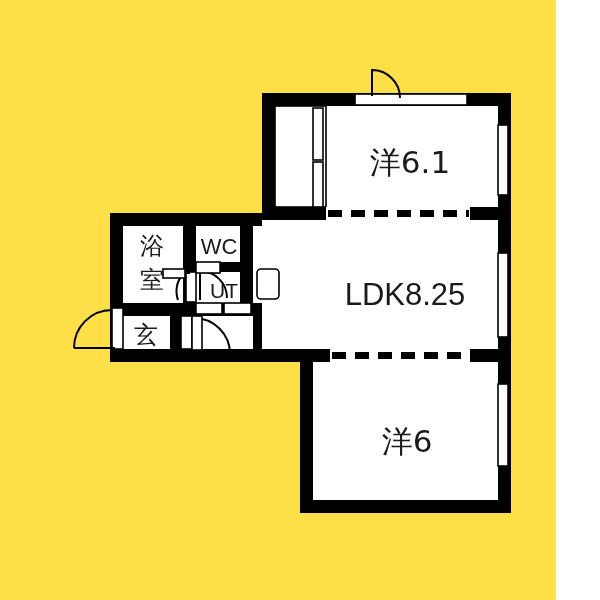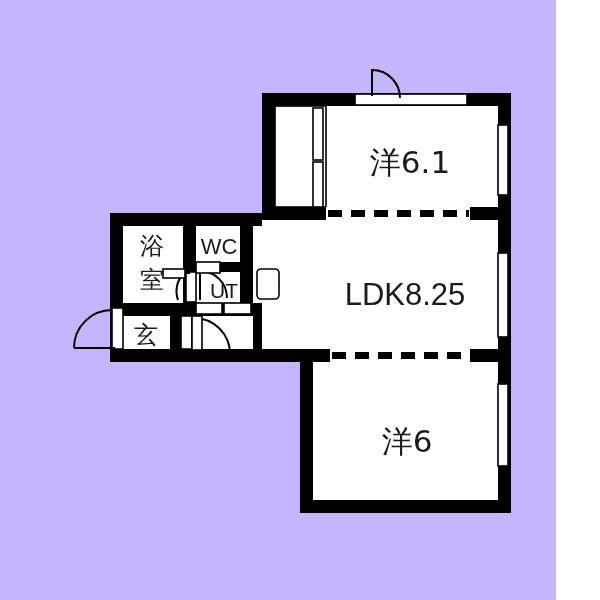--- a/index.html
+++ b/index.html
@@ -10,21 +10,21 @@
   body {
     width: 600px;
     height: 600px;
     font-family: "Liberation Sans", sans-serif;
     overflow: hidden;
   }
   #floorplan-root {
     position: relative;
     width: 556px;
     height: 600px;
-    background: #c4b5fd;
+    background: #fde047;
   }
   svg#plan {
     display: block;
     width: 600px;
     height: 600px;
   }
   .wall      { fill: #000000; }
   .room-fill { fill: #ffffff; }
   .thin      { fill: none; stroke: #000000; stroke-width: 2; }
   .thin1     { fill: none; stroke: #000000; stroke-width: 1.6; }

